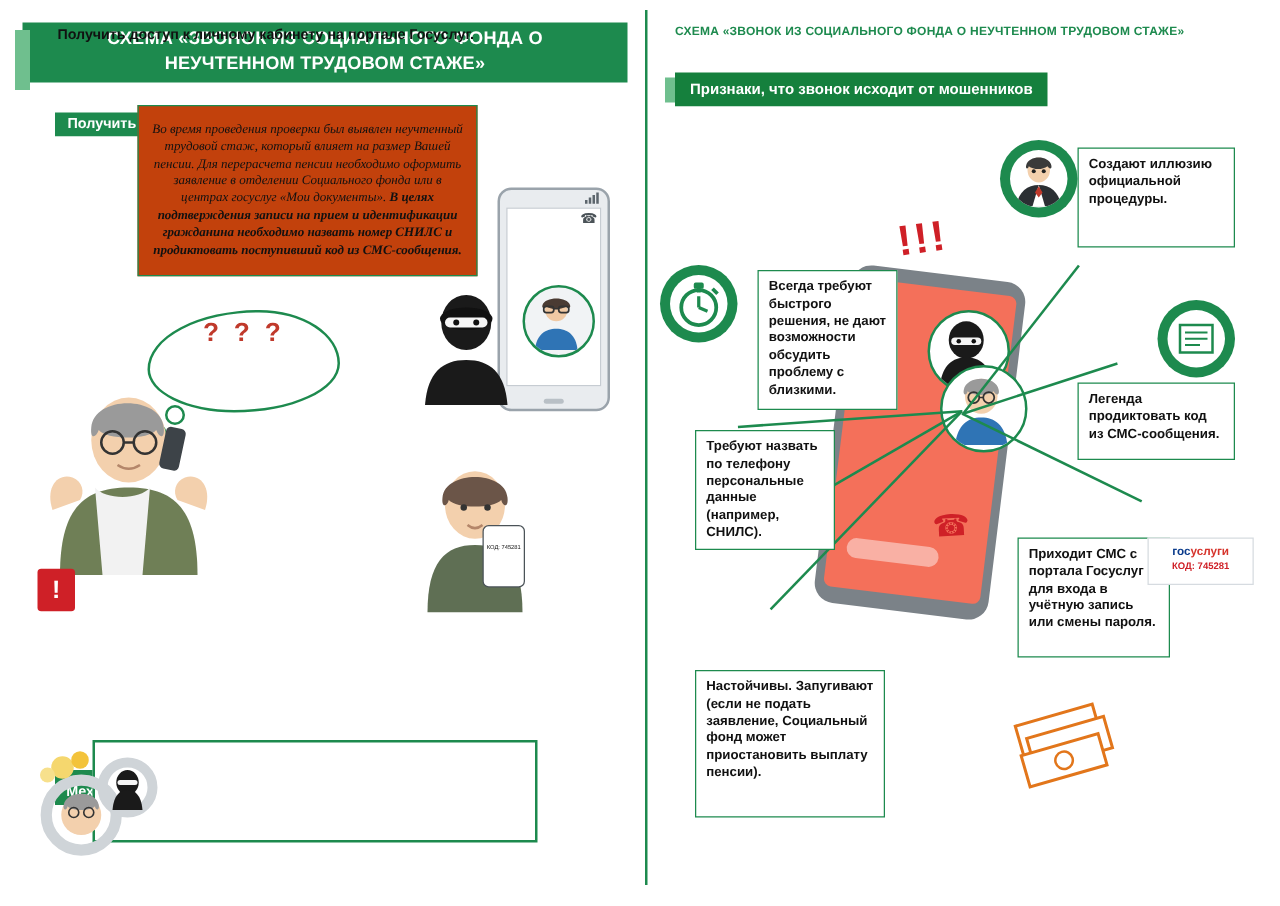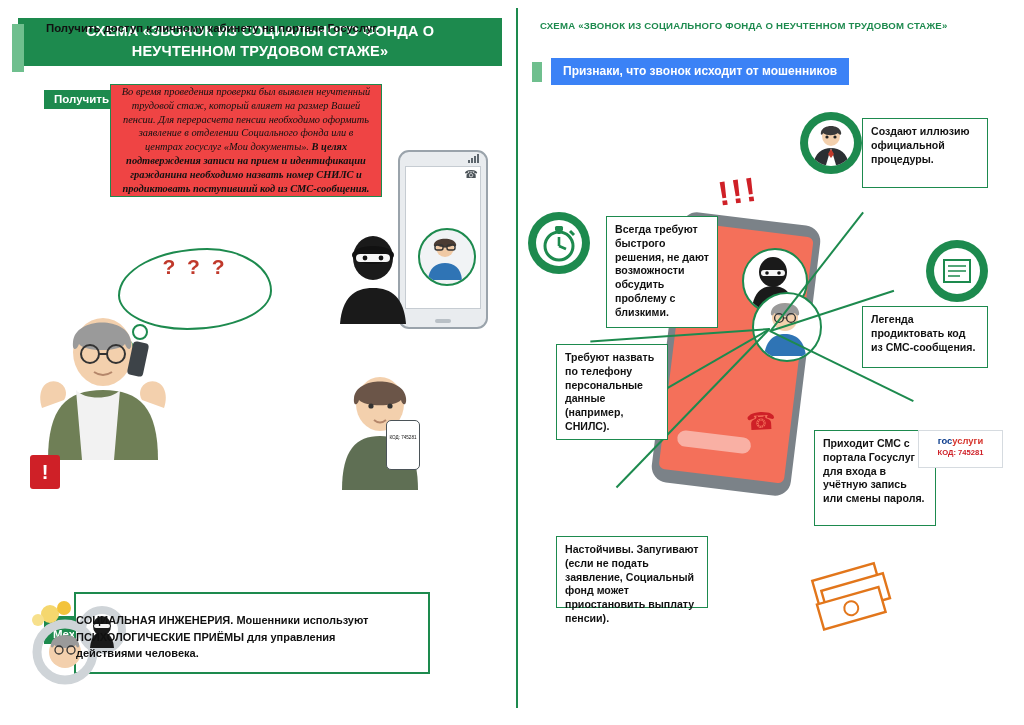--- a/index.html
+++ b/index.html
@@ -65,23 +65,23 @@
     color: #fff;
     font-size: 11.5px;
     font-weight: bold;
     padding: 3px 10px 4px;
   }
   .legend-box {
     position: absolute;
     left: 110px;
     top: 84px;
     width: 250px;
-    padding: 0 10px;
+    padding: 12px 10px;
     border: 1.6px solid #1d8a4e;
-    background: #ef4444;
+    background: #c2410c;
     font-family: "Liberation Serif", serif;
     font-style: italic;
     font-size: 10.4px;
     line-height: 1.33;
     text-align: center;
     color: #111;
   }
   .legend-box b { font-weight: bold; }
 
   
@@ -300,28 +300,27 @@
     color: #1d8a4e;
     font-size: 9.6px;
     font-weight: bold;
     letter-spacing: .2px;
   }
   .right-sub-bar {
     position: absolute;
     left: 540px;
     top: 58px;
     height: 20px;
-    background: #3b82f6;
+    background: #15803d;
     color: #fff;
     font-size: 12px;
     font-weight: bold;
     padding: 3px 12px 4px;
     display: flex;
     align-items: center;
-    margin-left: 11px;
   }
   .right-sub-accent {
     position: absolute;
     left: 532px;
     top: 62px;
     width: 10px;
     height: 20px;
     background: #6fbf8e;
   }
 
@@ -570,24 +569,20 @@
       <circle cx="51" cy="60" r="4" fill="none" stroke="#333" stroke-width="1.3"></circle>
       <circle cx="82" cy="40" r="20" fill="none" stroke="#cfd4d8" stroke-width="8"></circle>
       <ellipse cx="82" cy="36" rx="9" ry="10" fill="#1a1a1a"></ellipse>
       <rect x="74" y="34" width="16" height="4" rx="2" fill="#f5f5f5"></rect>
       <path d="M70 58c1-12 6-16 12-16s11 4 12 16z" fill="#1a1a1a"></path>
       <circle cx="30" cy="24" r="9" fill="#f5d76e"></circle>
       <circle cx="44" cy="18" r="7" fill="#f3c33b"></circle>
       <circle cx="18" cy="30" r="6" fill="#f7e08c"></circle>
     </svg>
   </div>
-  <div class="mech-text">
-    <span>СОЦИАЛЬНАЯ ИНЖЕНЕРИЯ.</span>
-    <span>Мошенники используют ПСИХОЛОГИЧЕСКИЕ ПРИЁМЫ для управления действиями человека.</span>
-  </div>
 
   <div class="right-head">СХЕМА «ЗВОНОК ИЗ СОЦИАЛЬНОГО ФОНДА О НЕУЧТЕННОМ ТРУДОВОМ СТАЖЕ»</div>
   <div class="right-sub-accent"></div>
   <div class="right-sub-bar">
     <span>Признаки, что звонок исходит от мошенников</span>
   </div>
 
   <div class="conn" style="left:770px; top:330px; width:150px; transform:rotate(-52deg);"></div>
   <div class="conn" style="left:770px; top:330px; width:130px; transform:rotate(-18deg);"></div>
   <div class="conn" style="left:770px; top:330px; width:160px; transform:rotate(26deg);"></div>
@@ -628,21 +623,21 @@
         <ellipse cx="22" cy="15" rx="9" ry="10" fill="#f3d0ad"></ellipse>
         <path d="M12 11c2-8 18-8 20 0 1 4-2 3-3 1-4 3-11 3-15 0 0 2-3 3-2-1z" fill="#3a3a3a"></path>
         <circle cx="18" cy="16" r="1.6" fill="#222"></circle>
         <circle cx="26" cy="16" r="1.6" fill="#222"></circle>
         <path d="M4 44c2-12 9-17 18-17s16 5 18 17z" fill="#2b2f33"></path>
         <path d="M22 27l5 17h-10z" fill="#fff"></path>
         <path d="M22 28l-3 5 3 4 3-4z" fill="#c0392b"></path>
       </svg>
     </div>
   </div>
-  <div class="callout" style="left:862px; top:118px; width:126px; height:70px;">
+  <div class="callout" style="left:862px; top:118px; width:126px; height:80px;">
     <span>Создают иллюзию официальной процедуры.</span>
   </div>
 
   <div class="green-disc" style="left:528px; top:212px;">
     <div class="inner">
       <svg class="illus" width="42" height="42" viewBox="0 0 42 42">
         <circle cx="21" cy="24" r="14" fill="none" stroke="#1d8a4e" stroke-width="3"></circle>
         <rect x="17" y="4" width="8" height="5" rx="1.5" fill="#1d8a4e"></rect>
         <rect x="19.5" y="8" width="3" height="4" fill="#1d8a4e"></rect>
         <line x1="21" y1="24" x2="21" y2="15" stroke="#1d8a4e" stroke-width="2.6"></line>
@@ -679,21 +674,21 @@
   <div class="gosuslugi-badge">
     <div class="logo">
       <span>гос</span><i>услуги</i>
     </div>
     <div class="code">
       <span>КОД:</span>
       <span>745281</span>
     </div>
   </div>
 
-  <div class="callout" style="left:556px; top:536px; width:152px; height:72px;">
+  <div class="callout" style="left:556px; top:536px; width:152px; height:118px;">
     <span>Настойчивы. Запугивают (если не подать заявление, Социальный фонд может приостановить выплату пенсии).</span>
   </div>
   <div class="money">
     <svg class="illus" width="96" height="72" viewBox="0 0 96 72">
       <g transform="rotate(-16 48 36)">
         <rect x="12" y="10" width="64" height="26" fill="#fff" stroke="#e2761b" stroke-width="2.4"></rect>
         <rect x="18" y="22" width="64" height="26" fill="#fff" stroke="#e2761b" stroke-width="2.4"></rect>
         <rect x="10" y="34" width="64" height="26" fill="#fff" stroke="#e2761b" stroke-width="2.4"></rect>
         <circle cx="42" cy="47" r="7" fill="none" stroke="#e2761b" stroke-width="2"></circle>
       </g>

